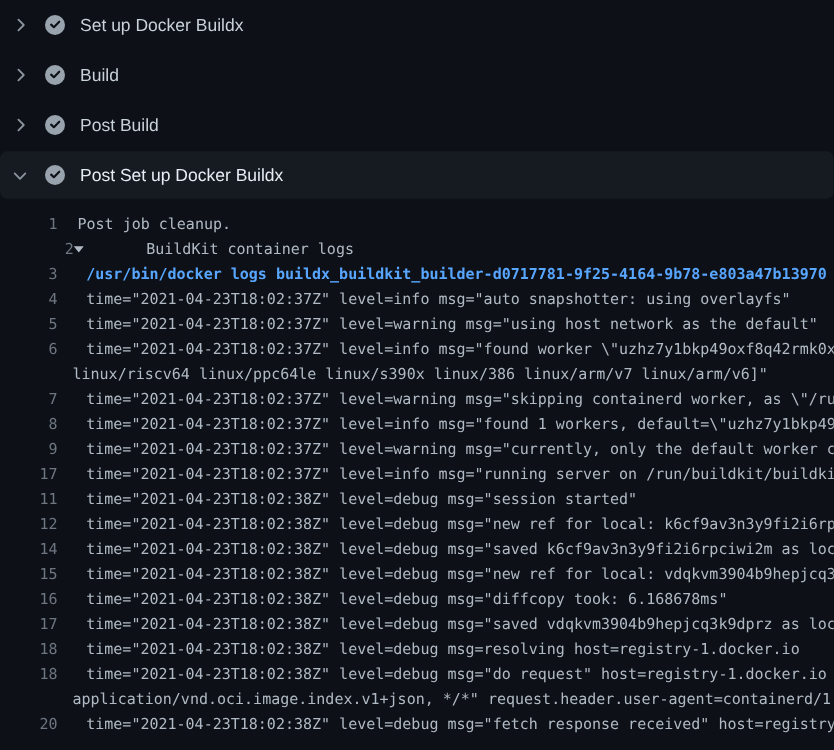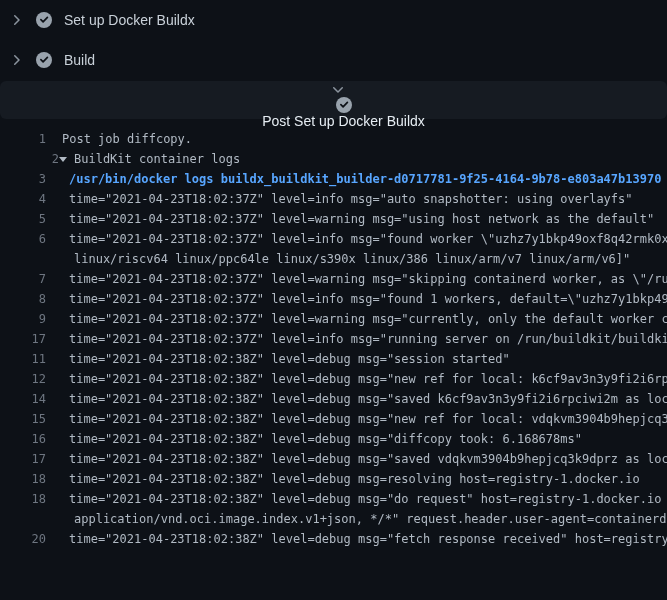--- a/index.html
+++ b/index.html
@@ -23,21 +23,20 @@
   }
   .steps{width:100%;}
   .step{
     display:flex;align-items:center;
     height:40px;padding-left:8px;cursor:pointer;
   }
   .step.expanded{
     height:38px;margin-top:1px;
     background:var(--header-bg);
     border-radius:6px;
-    flex-direction:column;
   }
   .chev{width:16px;height:16px;flex:0 0 16px;display:flex;align-items:center;justify-content:center;}
   .chev svg{display:block;}
   .step.expanded .chev svg{transform:rotate(90deg);}
   .status{width:16px;height:16px;flex:0 0 16px;margin-left:12px;}
   .step-label{
     margin-left:12px;
     font-size:14px;color:var(--step-text);
   }
   .step.expanded .step-label{color:var(--step-text-active);font-weight:500;}
@@ -46,25 +45,25 @@
   .log-row{
     display:flex;height:20px;line-height:20px;
     font-family:"DejaVu Sans Mono","Liberation Mono",monospace;
     font-size:12px;white-space:pre;
   }
   .log-num{
     flex:0 0 46px;text-align:right;
     color:var(--line-num);cursor:pointer;
     user-select:none;
   }
-  .log-text{color:var(--log-text);}
+  .log-text{color:var(--log-text);margin-left:43px;}
   .t-plain{margin-left:16px;}
   .t-group{margin-left:13px;cursor:pointer;display:flex;align-items:center;}
   .t-content{margin-left:23px;}
-  .t-cont{margin-left:28px;text-align:right;}
+  .t-cont{margin-left:12px;text-align:right;}
   .t-command{color:var(--command-blue);font-weight:600;}
   .tri{
     width:0;height:0;display:inline-block;
     border-left:4px solid transparent;border-right:4px solid transparent;
     border-top:5px solid var(--log-text);
     margin-right:7px;
   }
 </style>
 </head>
 <body>
@@ -94,40 +93,54 @@
     </span>
     <span class="status">
       <svg viewBox="0 0 16 16" width="16" height="16" aria-hidden="true">
         <circle cx="8" cy="8" r="8" fill="#99a3ad"></circle>
         <path d="M11.4 5.4 7.1 9.8 4.9 7.7" stroke="#0d1117" stroke-width="1.7" fill="none" stroke-linecap="round" stroke-linejoin="round"></path>
       </svg>
     </span>
     <span class="step-label">Build</span>
   </div>
 
+  <div class="step">
+    <span class="chev">
+      <svg viewBox="0 0 16 16" width="16" height="16" aria-hidden="true">
+        <path d="M6.22 3.22a.75.75 0 0 1 1.06 0l4.25 4.25a.75.75 0 0 1 0 1.06l-4.25 4.25a.75.75 0 1 1-1.06-1.06L9.94 8 6.22 4.28a.75.75 0 0 1 0-1.06z" fill="#8b949e"></path>
+      </svg>
+    </span>
+    <span class="status">
+      <svg viewBox="0 0 16 16" width="16" height="16" aria-hidden="true">
+        <circle cx="8" cy="8" r="8" fill="#99a3ad"></circle>
+        <path d="M11.4 5.4 7.1 9.8 4.9 7.7" stroke="#0d1117" stroke-width="1.7" fill="none" stroke-linecap="round" stroke-linejoin="round"></path>
+      </svg>
+    </span>
+    <span class="step-label">Post Build</span>
+  </div>
 
   <div class="step expanded">
     <span class="chev">
       <svg viewBox="0 0 16 16" width="16" height="16" aria-hidden="true">
         <path d="M6.22 3.22a.75.75 0 0 1 1.06 0l4.25 4.25a.75.75 0 0 1 0 1.06l-4.25 4.25a.75.75 0 1 1-1.06-1.06L9.94 8 6.22 4.28a.75.75 0 0 1 0-1.06z" fill="#8b949e"></path>
       </svg>
     </span>
     <span class="status">
       <svg viewBox="0 0 16 16" width="16" height="16" aria-hidden="true">
         <circle cx="8" cy="8" r="8" fill="#99a3ad"></circle>
         <path d="M11.4 5.4 7.1 9.8 4.9 7.7" stroke="#0d1117" stroke-width="1.7" fill="none" stroke-linecap="round" stroke-linejoin="round"></path>
       </svg>
     </span>
     <span class="step-label">Post Set up Docker Buildx</span>
   </div>
 </div>
   <div class="log">
   <div class="log-row">
     <span class="log-num">1</span>
-    <span class="log-text t-plain">Post job diffcopy.</span>
+    <span class="log-text t-plain">Post job cleanup.</span>
   </div>
 
   <div class="log-row t-group">
     <span class="log-num">2</span>
     <span class="tri"></span><span class="log-text">BuildKit container logs</span>
   </div>
 
   <div class="log-row">
     <span class="log-num">3</span>
     <span class="log-text t-content t-command">/usr/bin/docker logs buildx_buildkit_builder-d0717781-9f25-4164-9b78-e803a47b13970</span>

